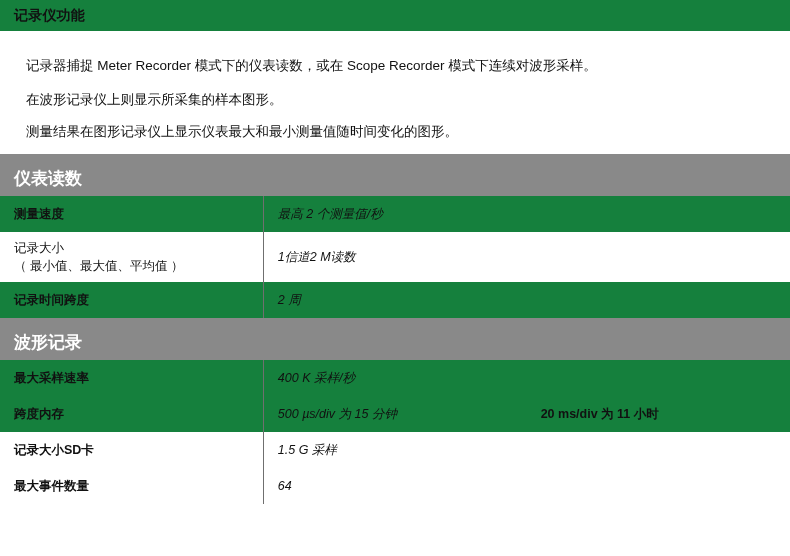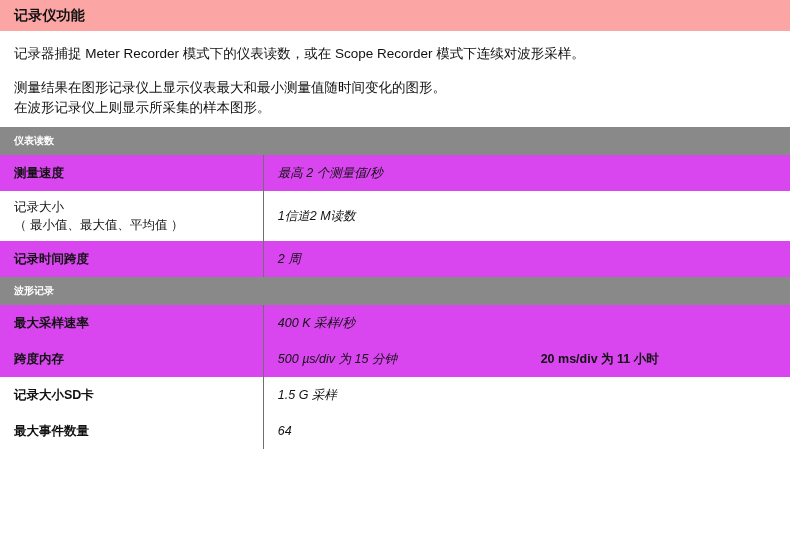--- a/index.html
+++ b/index.html
@@ -13,74 +13,74 @@
     background: #ffffff;
     color: #1a1a1a;
     overflow: hidden;
   }
   .page {
     width: 790px;
     position: relative;
   }
   
   .header-bar {
-    background: #fca5a5;
+    background: #15803d;
     height: 31px;
     display: flex;
     align-items: center;
     padding-left: 14px;
     box-sizing: border-box;
   }
   .header-title {
     font-size: 14px;
     font-weight: bold;
     color: #111111;
     letter-spacing: 0.2px;
   }
   
   .intro {
     padding: 13px 14px 0 14px;
   }
   .intro p {
-    margin: 0;
+    margin: 12px;
     font-size: 13.5px;
     line-height: 20px;
     color: #111111;
   }
   .intro .para-block {
     margin-bottom: 14px;
   }
   .intro .para-block:last-child {
     margin-bottom: 9px;
   }
   
   .spec-table {
     width: 790px;
     border-collapse: collapse;
     table-layout: fixed;
   }
   .spec-table tr.section-row td {
     background: #898989;
     color: #ffffff;
-    font-size: 10px;
+    font-size: 17px;
     font-weight: bold;
-    padding: 6px 0 6px 14px;
+    padding: 13px 0 6px 14px;
     border: none;
     height: 16px;
   }
   .spec-table tr.data-row td {
     font-size: 12.5px;
     color: #111111;
     padding: 9px 0 9px 14px;
     vertical-align: middle;
     line-height: 18px;
     border: none;
   }
   .spec-table tr.shade td {
-    background: #d946ef;
+    background: #15803d;
   }
   .spec-table tr.plain td {
     background: #ffffff;
   }
   .col-label {
     width: 270px;
     font-weight: bold;
     box-sizing: border-box;
   }
   .col-val1 {
@@ -110,22 +110,22 @@
 
   <div class="header-bar">
     <span class="header-title">记录仪功能</span>
   </div>
 
   <div class="intro">
     <div class="para-block">
       <p>记录器捕捉 Meter Recorder 模式下的仪表读数，或在 Scope Recorder 模式下连续对波形采样。</p>
     </div>
     <div class="para-block">
+      <p>在波形记录仪上则显示所采集的样本图形。</p>
       <p>测量结果在图形记录仪上显示仪表最大和最小测量值随时间变化的图形。</p>
-      <p>在波形记录仪上则显示所采集的样本图形。</p>
     </div>
   </div>
 
   <table class="spec-table">
     <tbody>
 
       <tr class="section-row">
         <td colspan="3">仪表读数</td>
       </tr>
       <tr class="data-row shade">

